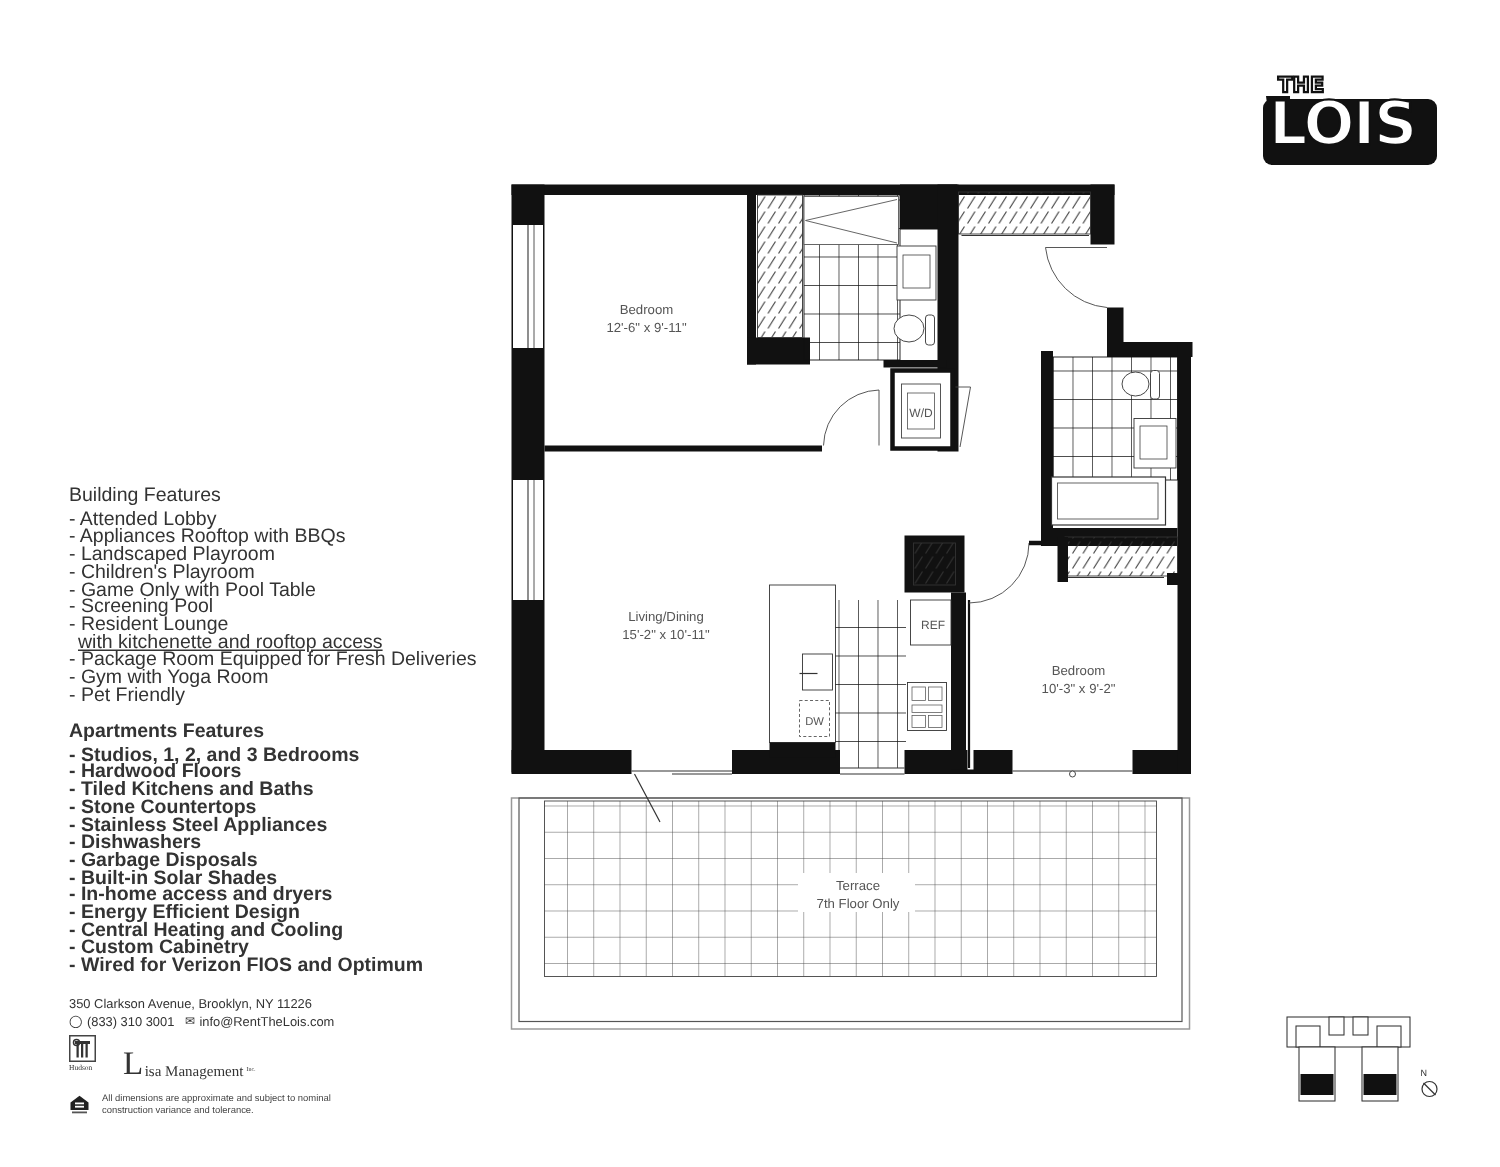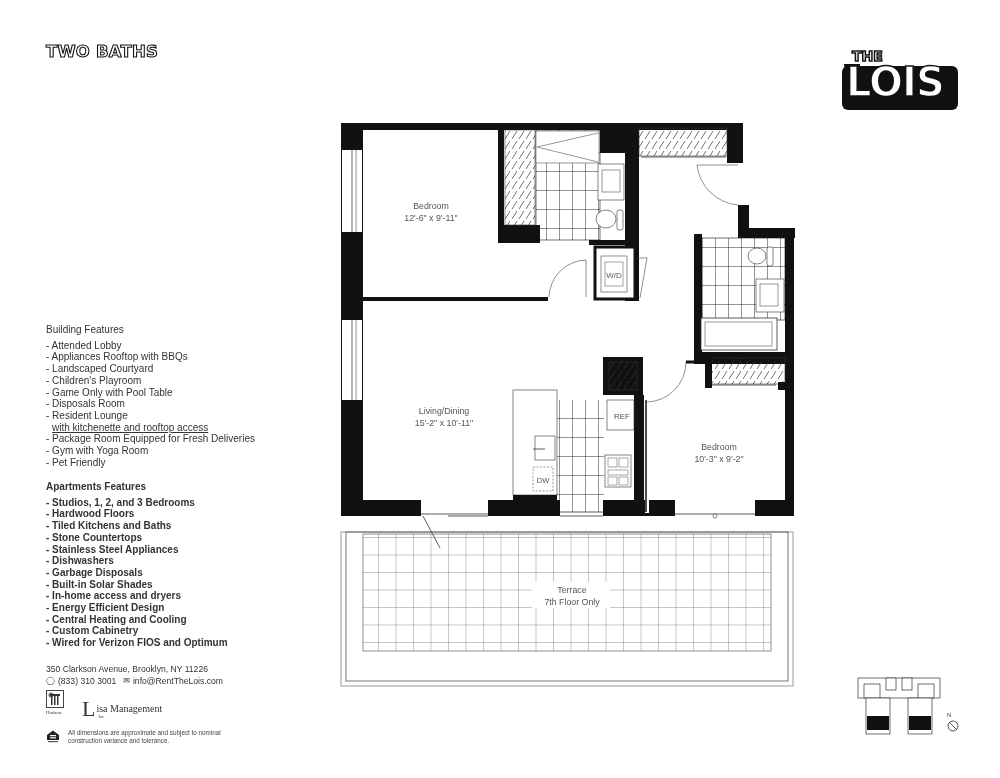--- a/index.html
+++ b/index.html
@@ -6,21 +6,21 @@
   html, body { width: 1000px; height: 778px; background: #ffffff; overflow: hidden; }
   body { position: relative; font-family: "Liberation Sans", sans-serif; color: #222; }
 
   .title-block { position: absolute; left: 46px; top: 44px; line-height: 16px; }
   .title-line { font-family: "DejaVu Sans", sans-serif; font-weight: 900; font-size: 16.5px; letter-spacing: 0.2px; color: #111; white-space: nowrap; }
   .title-line.outline { color: #fff; -webkit-text-stroke: 1.1px #111; }
   .title-line .gap { display: inline-block; width: 8px; }
 
   .logo { position: absolute; left: 838px; top: 44px; width: 125px; height: 70px; }
 
-  .features { position: absolute; left: 46px; font-size: 10px; line-height: 11.7px; color: #333; }
+  .features { position: absolute; left: 46px; font-size: 13px; line-height: 11.7px; color: #333; }
   .features .head { margin-bottom: 4px; }
   .features .item { white-space: nowrap; }
   .features .item.cont { padding-left: 6px; text-decoration: underline; }
   #building { top: 324px; }
   #apartment { top: 481px; font-weight: bold; }
 
   .contact { position: absolute; left: 46px; top: 663px; font-size: 8.6px; line-height: 12px; color: #333; }
   .contact .row { display: flex; align-items: center; gap: 3px; white-space: nowrap; }
   .contact .ico { font-size: 8px; }
 
@@ -37,43 +37,42 @@
 
   .plan { position: absolute; left: 0; top: 0; width: 1000px; height: 778px; pointer-events: none; }
   .plan text { font-family: "Liberation Sans", sans-serif; fill: #555; }
 
   .keyplan { position: absolute; left: 856px; top: 676px; width: 110px; height: 60px; }
 </style>
 </head>
 <body>
 
 <div class="title-block">
-  <div class="title-line outline">TWO BATHS</div>
 </div>
 
 <svg class="logo" viewBox="0 0 125 70">
 
   <g fill="#111">
     <path d="M6 20 L22 20 L22 52 L10 52 Z"></path>
     <rect x="4" y="22" width="116" height="44" rx="6"></rect>
   </g>
   <g fill="#fff" stroke="#111" stroke-width="1.5" font-family="DejaVu Sans, sans-serif" font-weight="900">
     <text x="14" y="17" font-size="14">THE</text>
     <text x="8" y="52" font-size="40" letter-spacing="-1">LOIS</text>
   </g>
 </svg>
 
 <div class="features" id="building">
   <div class="head">Building Features</div>
   <div class="item">- Attended Lobby</div>
   <div class="item">- Appliances Rooftop with BBQs</div>
-  <div class="item">- Landscaped Courtyard</div>
+  <div class="item">- Landscaped Playroom</div>
   <div class="item">- Children's Playroom</div>
   <div class="item">- Game Only with Pool Table</div>
-  <div class="item">- Disposals Room</div>
+  <div class="item">- Screening Pool</div>
   <div class="item">- Resident Lounge</div>
   <div class="item cont">with kitchenette and rooftop access</div>
   <div class="item">- Package Room Equipped for Fresh Deliveries</div>
   <div class="item">- Gym with Yoga Room</div>
   <div class="item">- Pet Friendly</div>
 </div>
 
 <div class="features" id="apartment">
   <div class="head">Apartments Features</div>
   <div class="item">- Studios, 1, 2, and 3 Bedrooms</div>
@@ -109,21 +108,21 @@
           <rect x="4" y="5" width="1.5" height="9" fill="#333"></rect>
           <rect x="7" y="5" width="1.5" height="9" fill="#333"></rect>
           <rect x="10" y="5" width="1.5" height="9" fill="#333"></rect>
           <circle cx="4" cy="4" r="2" fill="none" stroke="#333" stroke-width="1"></circle>
         </svg>
     </div>
     <div class="cap">Hudson</div>
   </div>
   <div class="lisa">
     <span class="L">L</span>
-    <span style="display:flex;flex-direction:column;line-height:10px">
+    <span style="display:flex;flex-direction:row;line-height:10px">
       <span>isa Management</span>
       <span style="font-size:4px;line-height:6px;padding-left:2px">Inc.</span>
     </span>
   </div>
 </div>
 
 <div class="disclaimer">
   <svg class="eho" viewBox="0 0 14 14">
     <path d="M1 6 L7 1.5 L13 6 L13 11 L1 11 Z" fill="#222"></path>
     <rect x="4" y="6" width="6" height="1.2" fill="#fff"></rect>

